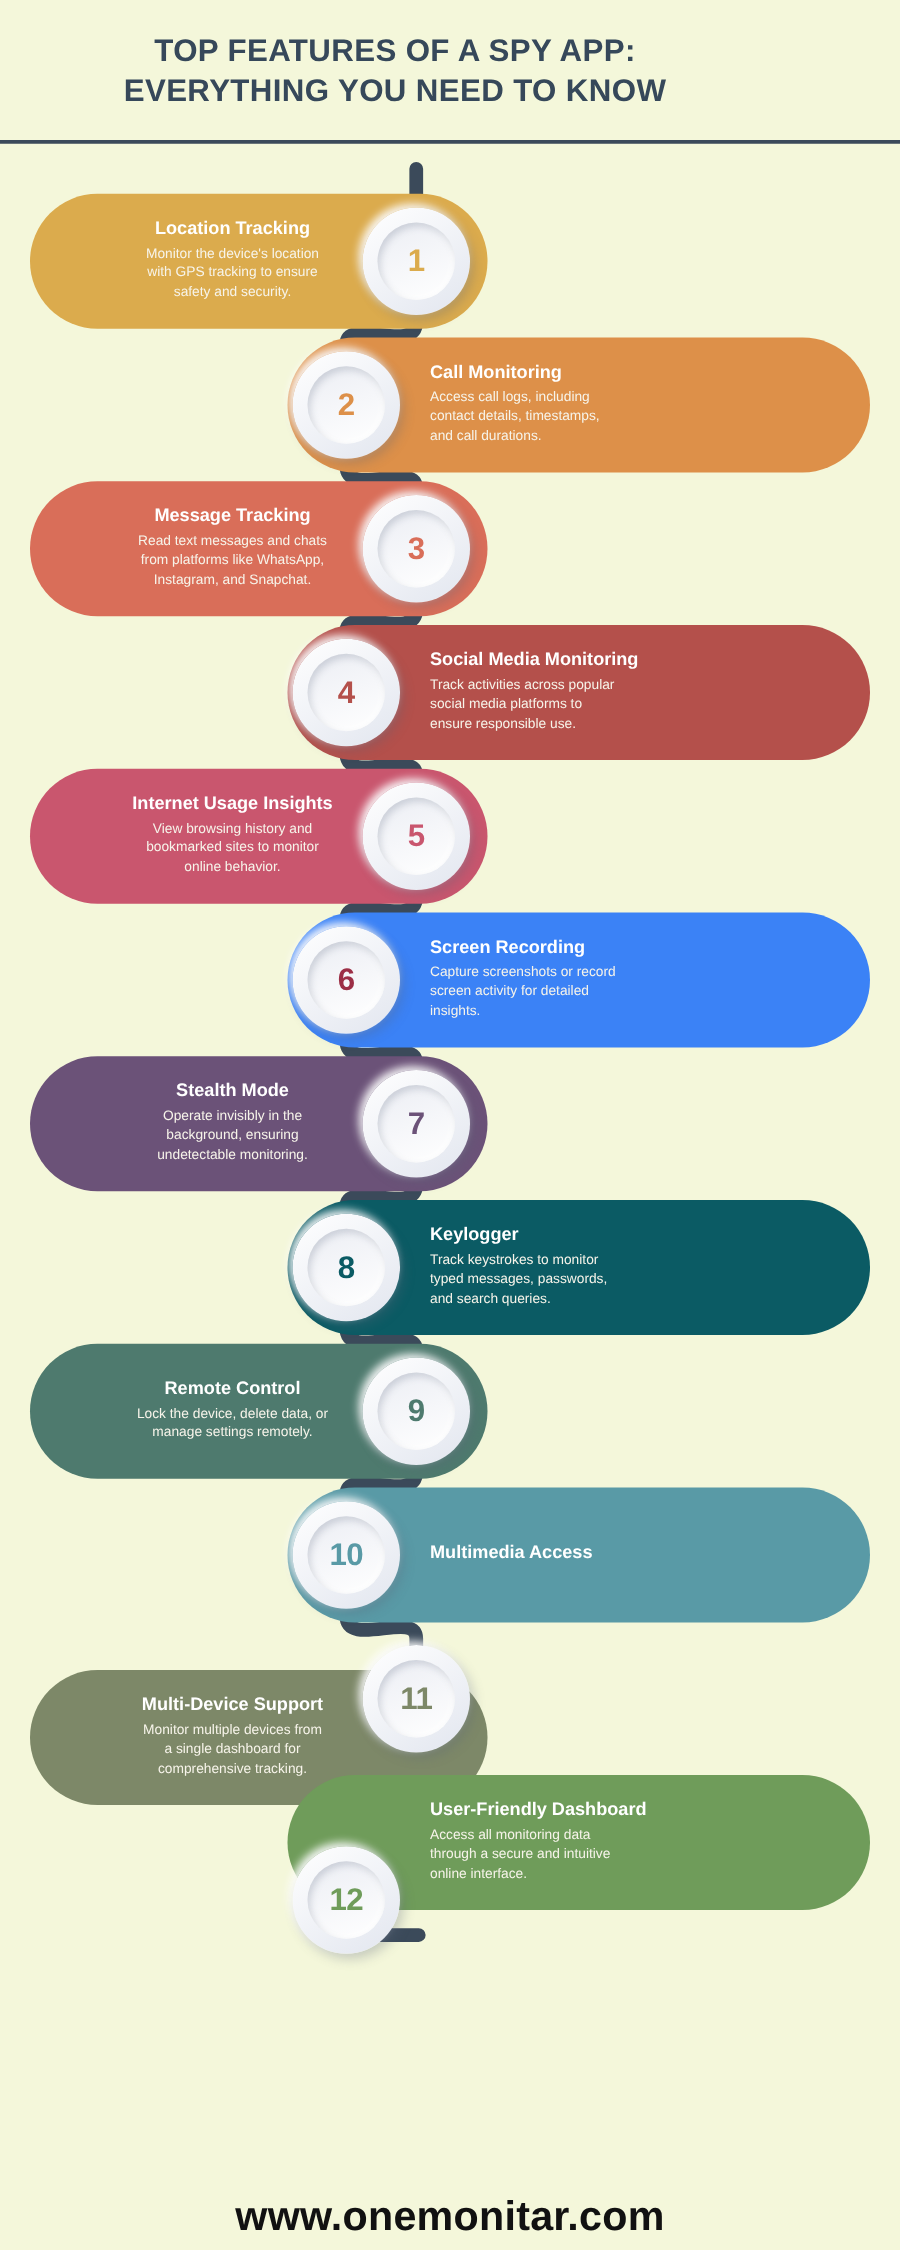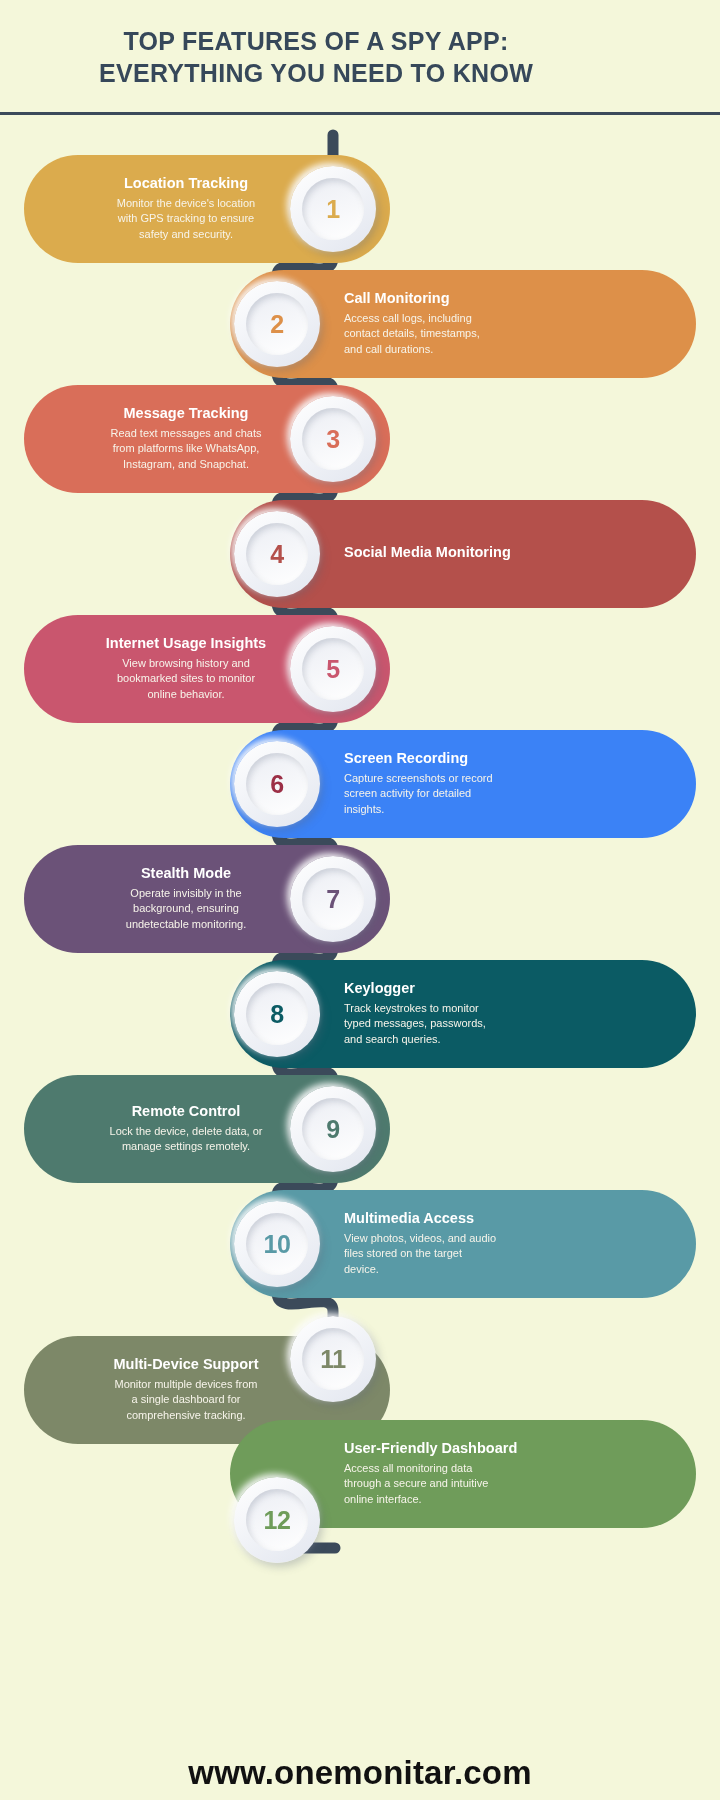--- a/index.html
+++ b/index.html
@@ -144,20 +144,25 @@
       </div>
     </div>
     <div class="badge" style="top: 396px; left: 290px;">
       <div class="badge-inner">
         <span class="badge-num" style="color: rgb(217, 110, 89);">3</span>
       </div>
     </div>
     <div class="card right" style="top: 500px; background: rgb(180, 80, 75);">
       <div class="card-text">
         <div class="card-title">Social Media Monitoring</div>
+        <div class="card-desc">
+          <div>Track activities across popular</div>
+          <div>social media platforms to</div>
+          <div>ensure responsible use.</div>
+        </div>
       </div>
     </div>
     <div class="badge" style="top: 511px; left: 234px;">
       <div class="badge-inner">
         <span class="badge-num" style="color: rgb(180, 80, 75);">4</span>
       </div>
     </div>
     <div class="card left" style="top: 615px; background: rgb(201, 86, 110);">
       <div class="card-text">
         <div class="card-title">Internet Usage Insights</div>
@@ -228,25 +233,20 @@
       </div>
     </div>
     <div class="badge" style="top: 1086px; left: 290px;">
       <div class="badge-inner">
         <span class="badge-num" style="color: rgb(78, 122, 110);">9</span>
       </div>
     </div>
     <div class="card right" style="top: 1190px; background: rgb(89, 154, 166);">
       <div class="card-text">
         <div class="card-title">Multimedia Access</div>
-        <div class="card-desc">
-          <div>View photos, videos, and audio</div>
-          <div>files stored on the target</div>
-          <div>device.</div>
-        </div>
       </div>
     </div>
     <div class="badge" style="top: 1201px; left: 234px;">
       <div class="badge-inner">
         <span class="badge-num" style="color: rgb(89, 154, 166);">10</span>
       </div>
     </div>
     <div class="card left" style="top: 1336px; background: rgb(125, 136, 104);">
       <div class="card-text">
         <div class="card-title">Multi-Device Support</div>

